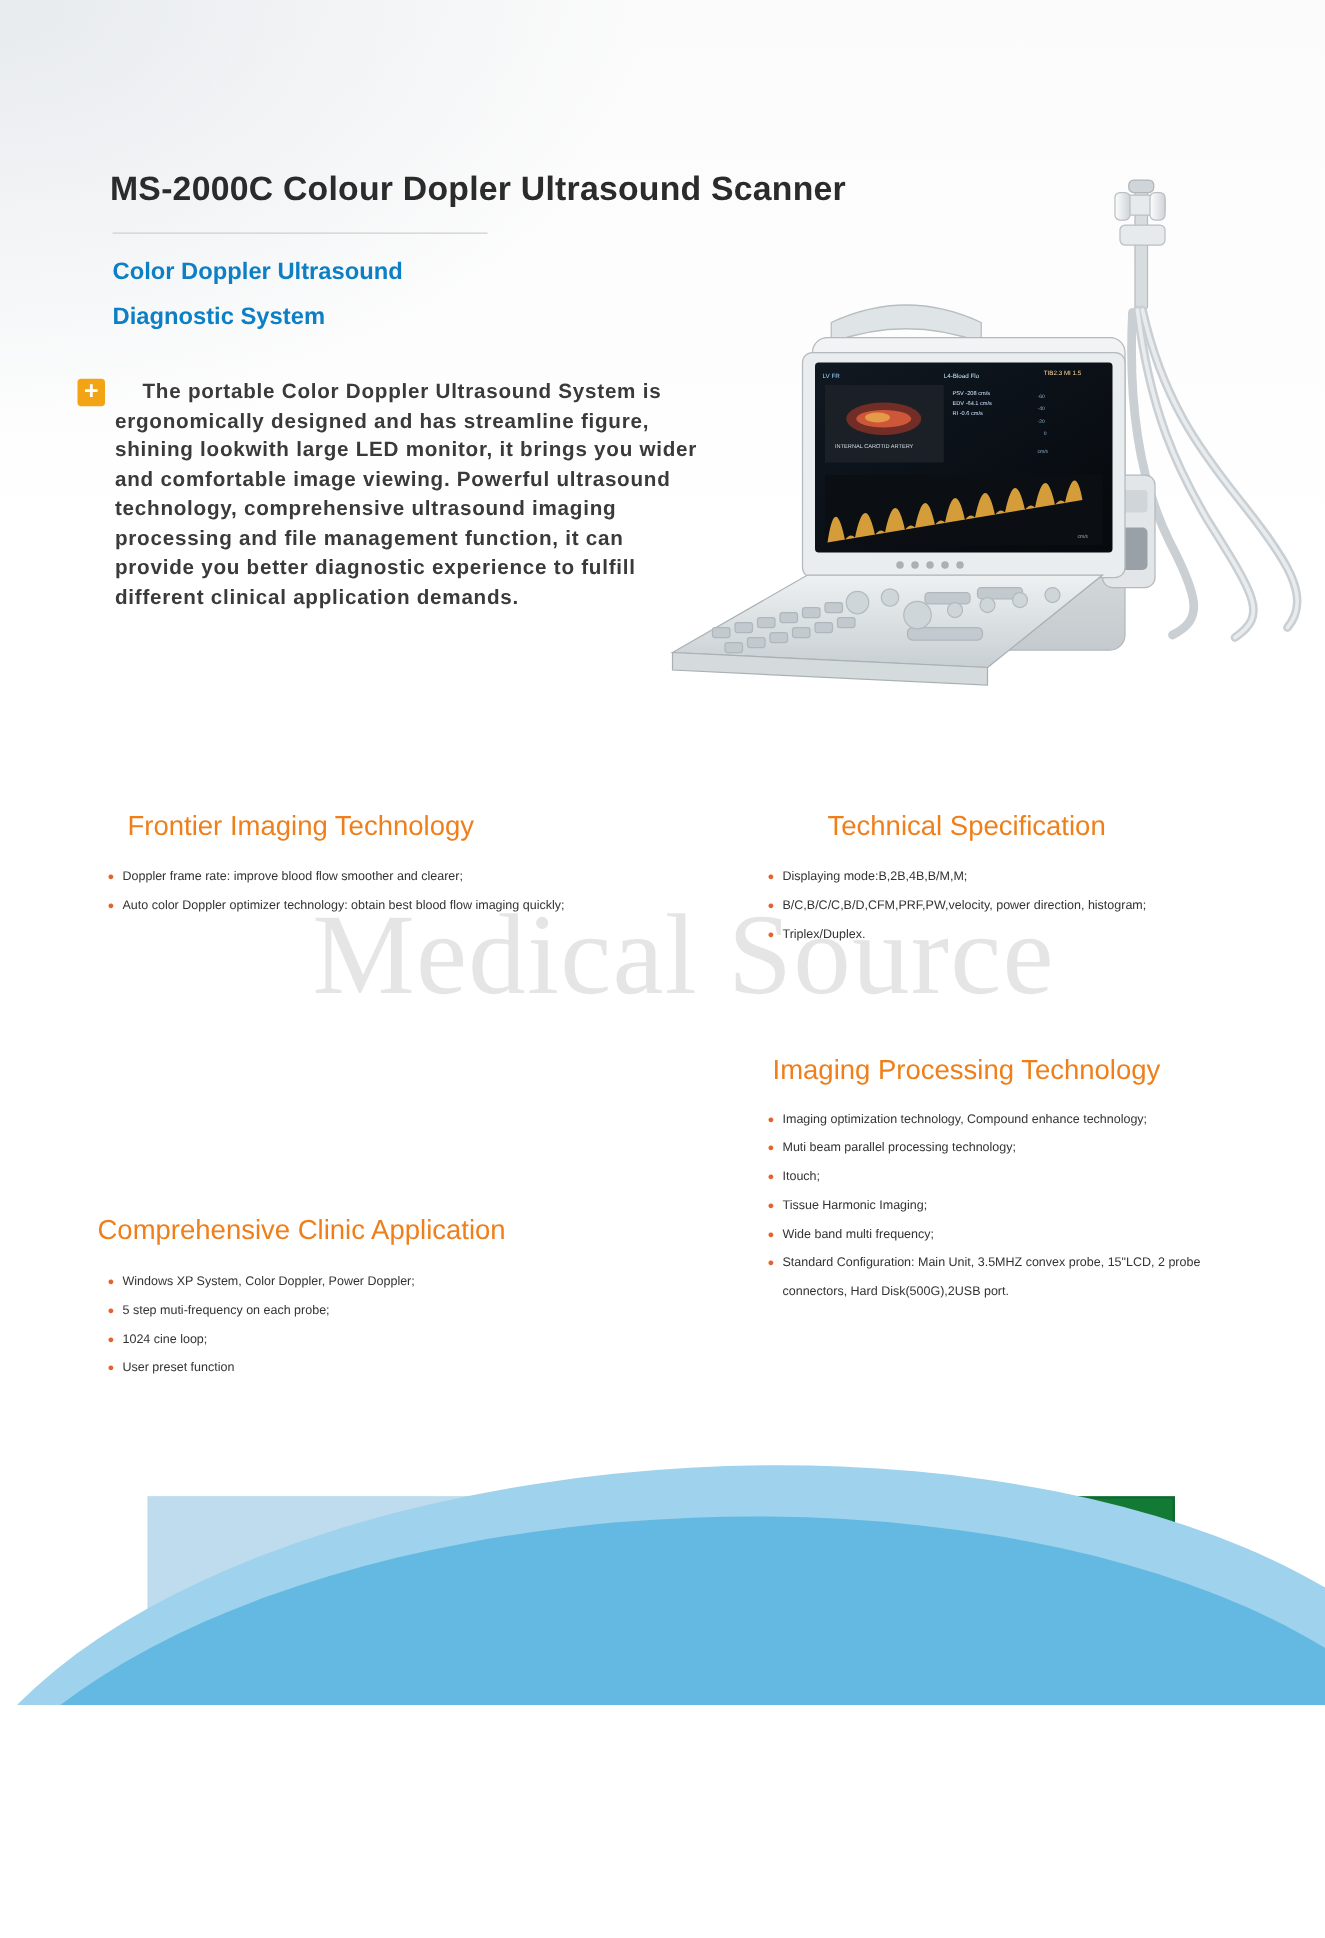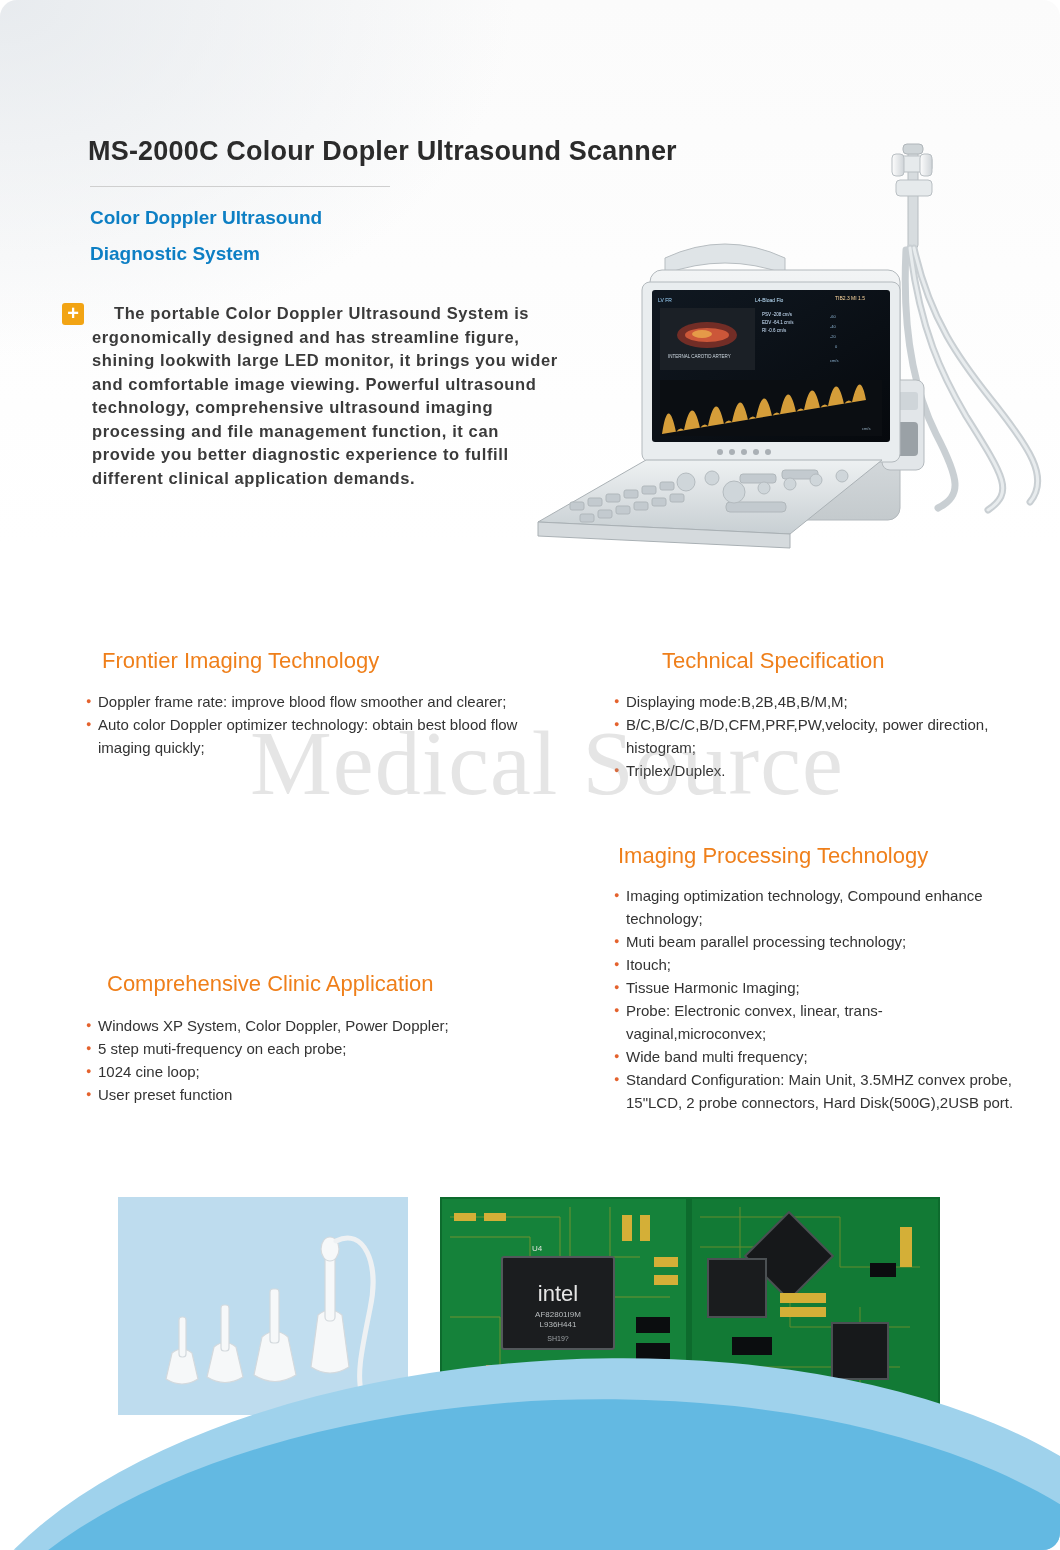--- a/index.html
+++ b/index.html
@@ -5,24 +5,23 @@
   * { box-sizing: border-box; }
   html, body {
     margin: 0; padding: 0;
     width: 1060px; height: 1550px;
     font-family: "Liberation Sans", sans-serif;
     background: #ffffff;
     overflow: hidden;
   }
   .page {
     position: relative;
-    width: 1060px; height: 1550px;
+    width: 1060px; height: 1364px;
     background: linear-gradient(180deg, #fbfbfb 0%, #ffffff 35%, #ffffff 100%);
     overflow: hidden;
-    border-radius: 17px;
   }
   
   .wash {
     position: absolute; left: 0; top: 0; width: 520px; height: 360px;
     background: radial-gradient(ellipse at 0% 0%, rgba(228,232,236,.85) 0%, rgba(255,255,255,0) 70%);
     pointer-events: none;
   }
   
   .watermark {
     position: absolute;
@@ -67,21 +66,21 @@
   
   .product {
     position: absolute; left: 490px; top: 130px; width: 570px; height: 460px;
   }
 
   
   .sec-h {
     position: absolute; font-size: 22px; color: #ef7f1a; font-weight: normal;
   }
   .sec-body {
-    position: absolute; font-size: 15px; color: #333; line-height: 23px;
+    position: absolute; font-size: 10px; color: #333; line-height: 23px;
   }
   .sec-body .li { position: relative; padding-left: 12px; }
   .sec-body .li::before {
     content: "●";
     position: absolute; left: 0; top: 0;
     font-size: 9px; color: #e4622d; line-height: 23px;
   }
 
   
   .photo {
@@ -284,26 +283,25 @@
     <div class="li">B/C,B/C/C,B/D,CFM,PRF,PW,velocity, power direction, histogram;</div>
     <div class="li">Triplex/Duplex.</div>
   </div>
 
   <div class="sec-h" style="left:618px; top:843px;">Imaging Processing Technology</div>
   <div class="sec-body" style="left:614px; top:884px; width:400px;">
     <div class="li">Imaging optimization technology, Compound enhance technology;</div>
     <div class="li">Muti beam parallel processing technology;</div>
     <div class="li">Itouch;</div>
     <div class="li">Tissue Harmonic Imaging;</div>
-    <div class="li">Probe: Electronic convex, linear, trans-vaginal,microconvex;</div>
     <div class="li">Wide band multi frequency;</div>
     <div class="li">Standard Configuration: Main Unit, 3.5MHZ convex probe, 15"LCD, 2 probe connectors, Hard Disk(500G),2USB port.</div>
   </div>
 
-  <div class="sec-h" style="left:78px; top:971px;margin-left:29px;">Comprehensive Clinic Application</div>
+  <div class="sec-h" style="left:78px; top:971px;">Comprehensive Clinic Application</div>
   <div class="sec-body" style="left:86px; top:1014px; width:470px;">
     <div class="li">Windows XP System, Color Doppler, Power Doppler;</div>
     <div class="li">5 step muti-frequency on each probe;</div>
     <div class="li">1024 cine loop;</div>
     <div class="li">User preset function</div>
   </div>
 
   <div class="photo probes">
     <svg width="290" height="218" viewBox="0 0 290 218" xmlns="http://www.w3.org/2000/svg">
       <rect width="290" height="218" fill="#bedcee"></rect>

